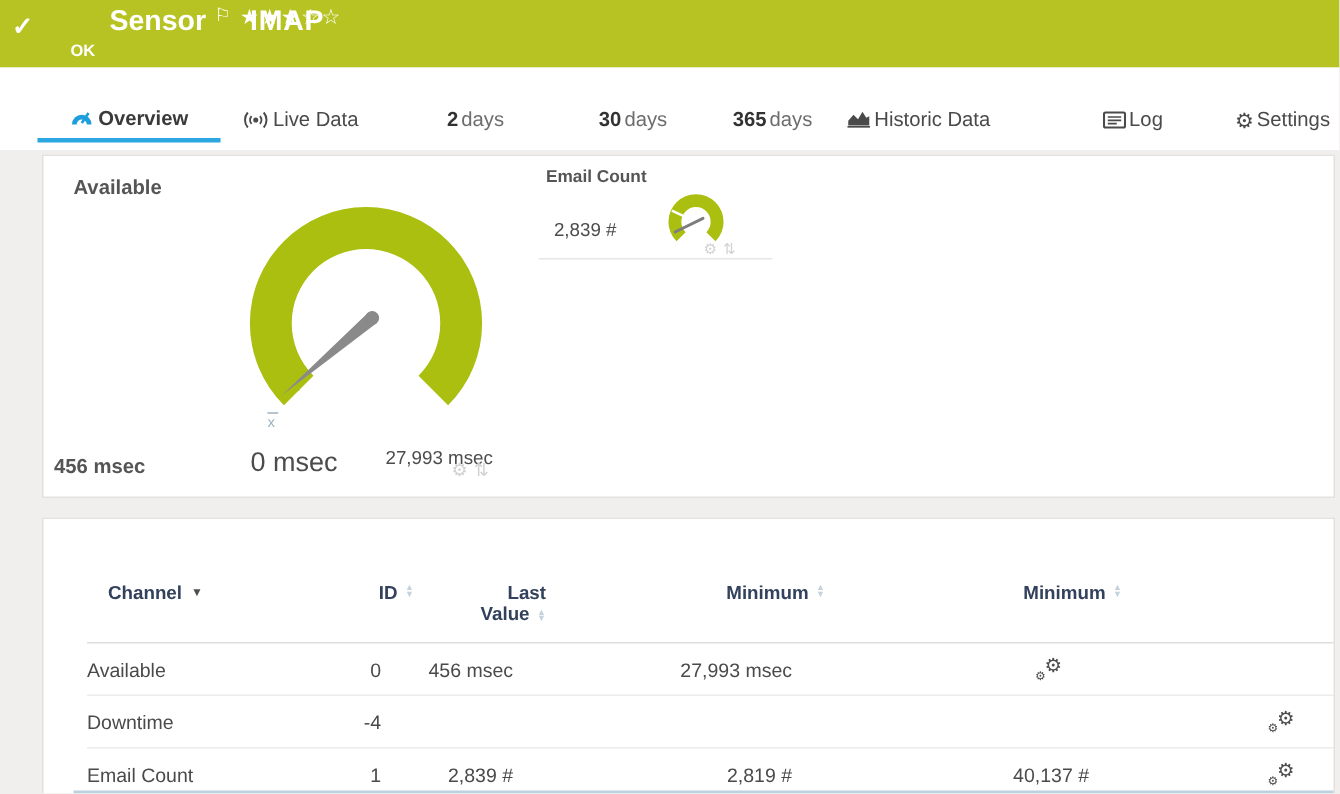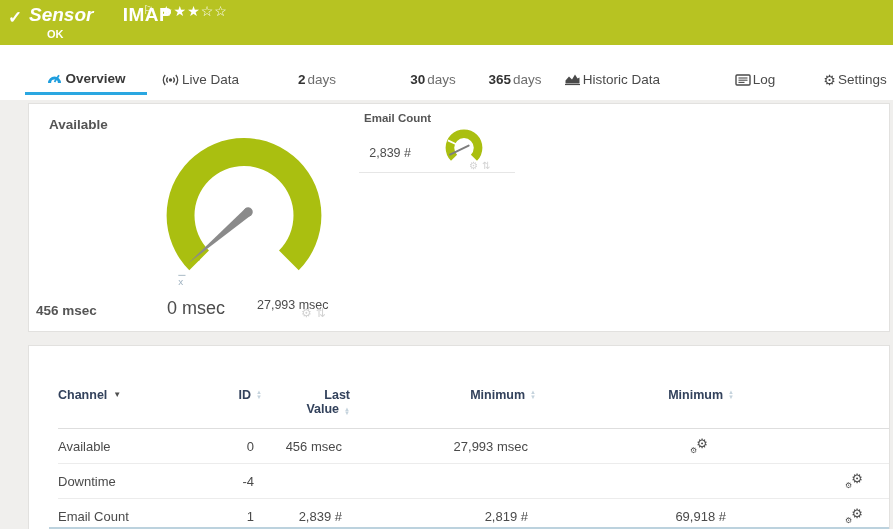--- a/index.html
+++ b/index.html
@@ -6,21 +6,21 @@
   body{
     width:893px;height:529px;position:relative;overflow:hidden;
     background:#f0efed;
     font-family:"Liberation Sans",sans-serif;
     -webkit-font-smoothing:antialiased;
   }
   
   #sensor-header{position:absolute;left:0;top:0;width:893px;height:45px;background:#b7c322;color:#fff;}
   #hdr-check{position:absolute;left:8px;top:7px;font-size:17px;font-weight:bold;}
   #hdr-title{position:absolute;left:29px;top:4px;font-size:19px;white-space:nowrap;}
-  #hdr-title .prefix{font-style:italic;font-weight:600;}
+  #hdr-title .prefix{font-weight:600;margin-left:44px;}
   #hdr-title .name{font-weight:bold;margin-left:24px;letter-spacing:.5px;}
   #hdr-flag{position:absolute;left:143px;top:3px;font-size:12px;}
   #rating-stars{position:absolute;left:160px;top:3px;font-size:14px;letter-spacing:1px;cursor:pointer;}
   #hdr-ok{position:absolute;left:47px;top:28px;font-size:11px;font-weight:bold;}
   
   #tabbar{position:absolute;left:0;top:45px;width:893px;height:55px;background:#ffffff;}
   .tab{position:absolute;bottom:5px;height:31px;display:flex;align-items:center;justify-content:center;
        gap:2px;font-size:13.5px;color:#4a4a4a;cursor:pointer;box-sizing:border-box;}
   .tab.active{border-bottom:3px solid #2aa7e1;font-weight:bold;color:#3a3a3a;}
   .tab .ticon{display:flex;align-items:center;}
@@ -41,21 +41,21 @@
   #main-gauge-icons{left:272px;top:202px;font-size:12px;}
   #mini-gauge-icons{left:440px;top:56px;font-size:10px;}
   .gauge-icons span{cursor:pointer;}
   #email-label{position:absolute;left:335px;top:8px;font-size:11.5px;font-weight:bold;color:#555;}
   #email-value{position:absolute;left:318px;top:42px;width:64px;text-align:right;font-size:12.5px;color:#4c4c4c;}
   #gauge-mini{position:absolute;left:412px;top:23px;}
   #mini-divider{position:absolute;left:330px;top:68px;width:156px;border-bottom:1px solid #e6e6e6;}
   
   #chtable{position:absolute;left:0;top:0;right:0;padding:42px 0 0 29px;}
   .trow{display:grid;grid-template-columns:160px 44px 88px 186px 198px 1fr;align-items:center;}
-  #thead{min-height:40px;align-items:start;color:#33425c;font-size:12.5px;font-weight:bold;}
+  #thead{min-height:40px;align-items:start;color:#33425c;font-size:12.5px;font-weight:bold;margin-left:14px;}
   .hcell{display:flex;align-items:flex-start;cursor:pointer;}
   .hcell.right{justify-content:flex-end;}
   .hstack{display:flex;flex-direction:column;align-items:flex-end;}
   .hstack .l2{display:flex;align-items:center;}
   .sort{display:inline-flex;flex-direction:column;margin-left:5px;font-size:6px;line-height:4.5px;color:#c5d3dd;transform:translateY(2px);}
   .sort-desc{margin-left:6px;font-size:8px;color:#4f4f4f;transform:translateY(2px);}
   .drow{height:34px;border-top:1px solid #ececec;font-size:13px;color:#4a4a4a;}
   #thead + .drow{border-top:1px solid #dedede;}
   .cell{white-space:nowrap;}
   .cell.right{text-align:right;padding-right:8px;}
@@ -98,21 +98,21 @@
           <path d="M14.8 2 A7.6 7.6 0 0 1 14.8 12"></path>
           <circle cx="9.5" cy="7" r="1.7" fill="#4a4a4a" stroke="none"></circle>
         </svg>
       </span>
       <span>Live Data</span>
     </div>
     <div class="tab" style="left: 288px; width: 58px;">
       <span class="tnum">2</span>
       <span class="tword">days</span>
     </div>
-    <div class="tab" style="left: 400px; width: 66px;">
+    <div class="tab" style="left: 389px; width: 66px;">
       <span class="tnum">30</span>
       <span class="tword">days</span>
     </div>
     <div class="tab" style="left: 478px; width: 74px;">
       <span class="tnum">365</span>
       <span class="tword">days</span>
     </div>
     <div class="tab" style="left: 556px; width: 112px;">
       <span class="ticon">
         <svg width="17" height="13" viewBox="0 0 17 13">
@@ -247,21 +247,21 @@
             <span class="g1">⚙</span>
             <span class="g2">⚙</span>
           </span>
         </div>
       </div>
       <div class="trow drow">
         <div class="cell left">Email Count</div>
         <div class="cell right">1</div>
         <div class="cell right">2,839 #</div>
         <div class="cell right">2,819 #</div>
-        <div class="cell right">69,918 #</div>
+        <div class="cell right">40,137 #</div>
         <div class="cell gearcell">
           <span class="gear-duo">
             <span class="g1">⚙</span>
             <span class="g2">⚙</span>
           </span>
         </div>
       </div>
     </div>
   <div id="table-bottom-line"></div>
 </div>

